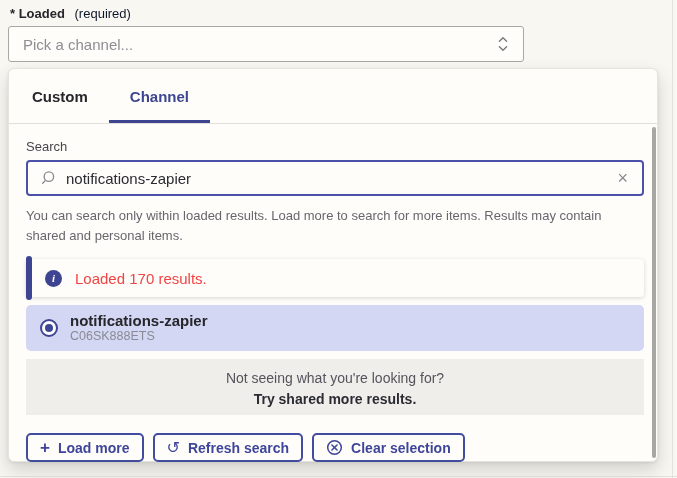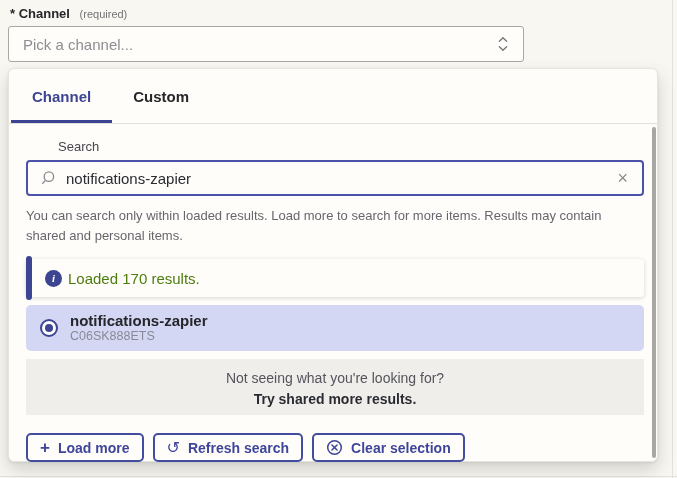--- a/index.html
+++ b/index.html
@@ -10,21 +10,21 @@
     position: relative;
     overflow: hidden;
   }
   .screen { position: absolute; inset: 0; background: #f8f7f2; }
   .page-edge-right { position: absolute; top: 0; right: 4px; width: 1px; height: 100%; background: #e3e2dd; }
   .page-edge-bottom { position: absolute; left: 0; bottom: 1px; width: 100%; height: 1px; background: #e3e2dd; }
 
   
   .field-label-row { position: absolute; left: 10px; top: 6px; font-size: 13px; color: #26262b; }
   .field-label { font-weight: 700; }
-  .field-required { font-weight: 400; color: #737373; font-size: 11px; margin-left: 6px; }
+  .field-required { font-weight: 400; color: #0f172a; font-size: 13px; margin-left: 6px; }
 
   .select-box {
     position: absolute; left: 8px; top: 26px; width: 516px; height: 36px;
     background: #fffdf9; border: 1px solid #a9a8a4; border-radius: 3px;
     display: flex; align-items: center; padding: 0 14px; cursor: pointer;
   }
   .select-placeholder { flex: 1; font-size: 15px; color: #8e8d93; }
   .sort-chevrons { width: 12px; height: 18px; stroke: #7b7a80; fill: none; stroke-width: 1.6; stroke-linecap: round; stroke-linejoin: round; }
 
   
@@ -39,21 +39,21 @@
     font-size: 15px; font-weight: 600; color: #26262b; cursor: pointer;
   }
   .tab.active { color: #3d4592; }
   .tab.active::after {
     content: ""; position: absolute; left: 0; right: 0; bottom: 0; height: 3px; background: #3d4592;
   }
   .tabs-divider { position: absolute; left: 0; right: 0; top: 54px; height: 1px; background: #e2e0db; }
 
   .content { position: absolute; left: 17px; top: 55px; width: 618px; }
 
-  .search-label { margin-top: 15px; font-size: 13px; color: #47464e; margin-left: 32px; }
+  .search-label { margin-top: 15px; font-size: 13px; color: #47464e; }
   .search-box {
     margin-top: 6px; height: 36px; border: 2px solid #4a52aa; border-radius: 4px;
     background: #fffdf9; display: flex; align-items: center; padding: 0 12px;
   }
   .magnifier { width: 16px; height: 16px; stroke: #8a8a90; fill: none; stroke-width: 1.5; flex: 0 0 auto; }
   .search-box input {
     flex: 1; margin-left: 10px; border: none; outline: none; background: transparent;
     font-family: inherit; font-size: 15px; color: #2b2b33;
   }
   .clear-x { color: #8a8a90; font-size: 18px; line-height: 1; cursor: pointer; padding: 0 2px; }
@@ -64,21 +64,21 @@
     position: relative; margin-top: 13px; height: 38px; border-radius: 4px;
     background: #fffdf9; box-shadow: 0 1px 4px rgba(40,40,40,.18);
     display: flex; align-items: center; padding-left: 19px;
   }
   .alert-bar { position: absolute; left: 0; top: -3px; bottom: -3px; width: 6px; border-radius: 3px; background: #3d4592; }
   .info-icon {
     width: 17px; height: 17px; border-radius: 50%; background: #3d4592; color: #fffdf9;
     font-size: 11px; font-weight: 700; font-family: "Liberation Serif", "DejaVu Serif", serif;
     display: flex; align-items: center; justify-content: center; font-style: italic;
   }
-  .alert-text { margin-left: 6px; font-size: 15px; color: #4d7c0f; }
+  .alert-text { margin-left: 13px; font-size: 15px; color: #ef4444; }
 
   .result-item {
     margin-top: 8px; height: 46px; background: #d3d7f3; border-radius: 5px;
     display: flex; align-items: center; padding: 0 14px; cursor: pointer;
   }
   .radio {
     width: 18px; height: 18px; border-radius: 50%; border: 2px solid #3e4594; background: #fdfdfb;
     display: flex; align-items: center; justify-content: center; flex: 0 0 auto;
   }
   .radio-dot { width: 8px; height: 8px; border-radius: 50%; background: #3e4594; }
@@ -108,40 +108,40 @@
   }
 </style>
 </head>
 <body>
 
 <div class="screen">
   <div class="page-edge-right"></div>
   <div class="page-edge-bottom"></div>
 
   <div class="field-label-row">
-    <span class="field-label">* Channel</span>
+    <span class="field-label">* Loaded</span>
     <span class="field-required">(required)</span>
   </div>
 
   <div class="select-box">
     <span class="select-placeholder">Pick a channel...</span>
     <svg class="sort-chevrons" viewBox="0 0 12 20">
       <polyline points="2,7 6,3 10,7"></polyline>
       <polyline points="2,13 6,17 10,13"></polyline>
     </svg>
   </div>
 
   <div class="panel">
 
     <div class="tabs">
+      <div class="tab">
+        <span>Custom</span>
+      </div>
       <div class="tab active">
         <span>Channel</span>
-      </div>
-      <div class="tab">
-        <span>Custom</span>
       </div>
     </div>
     <div class="tabs-divider"></div>
 
     <div class="content">
 
       <div class="search-label">Search</div>
 
       <div class="search-box">
         <svg class="magnifier" viewBox="0 0 18 18">

